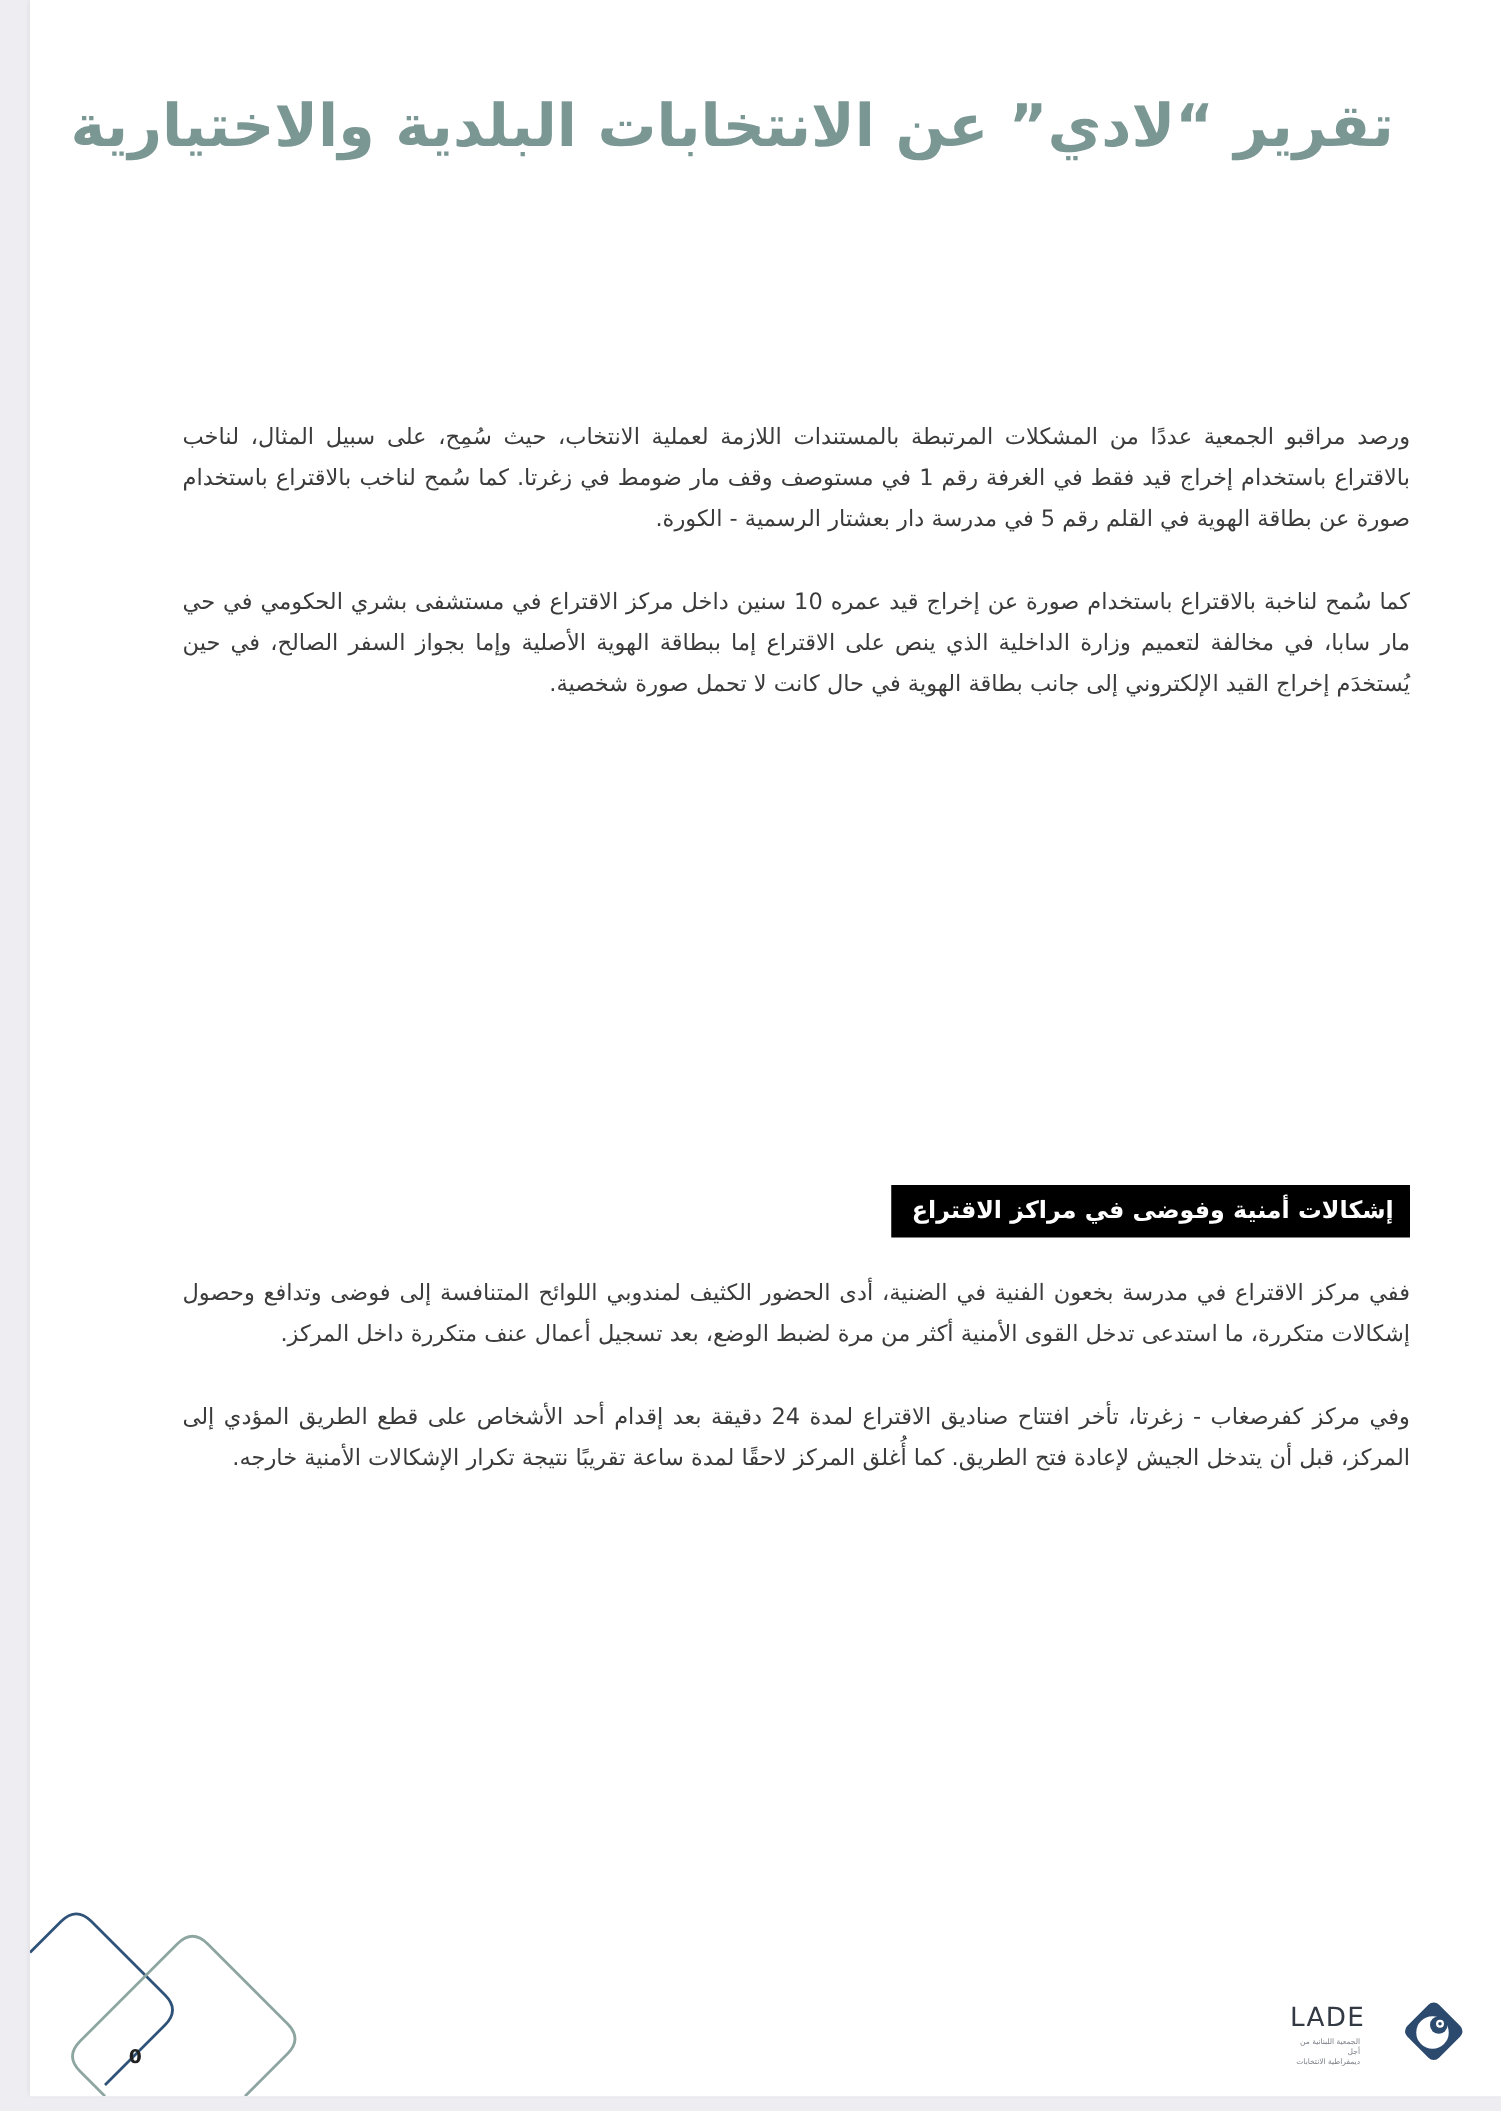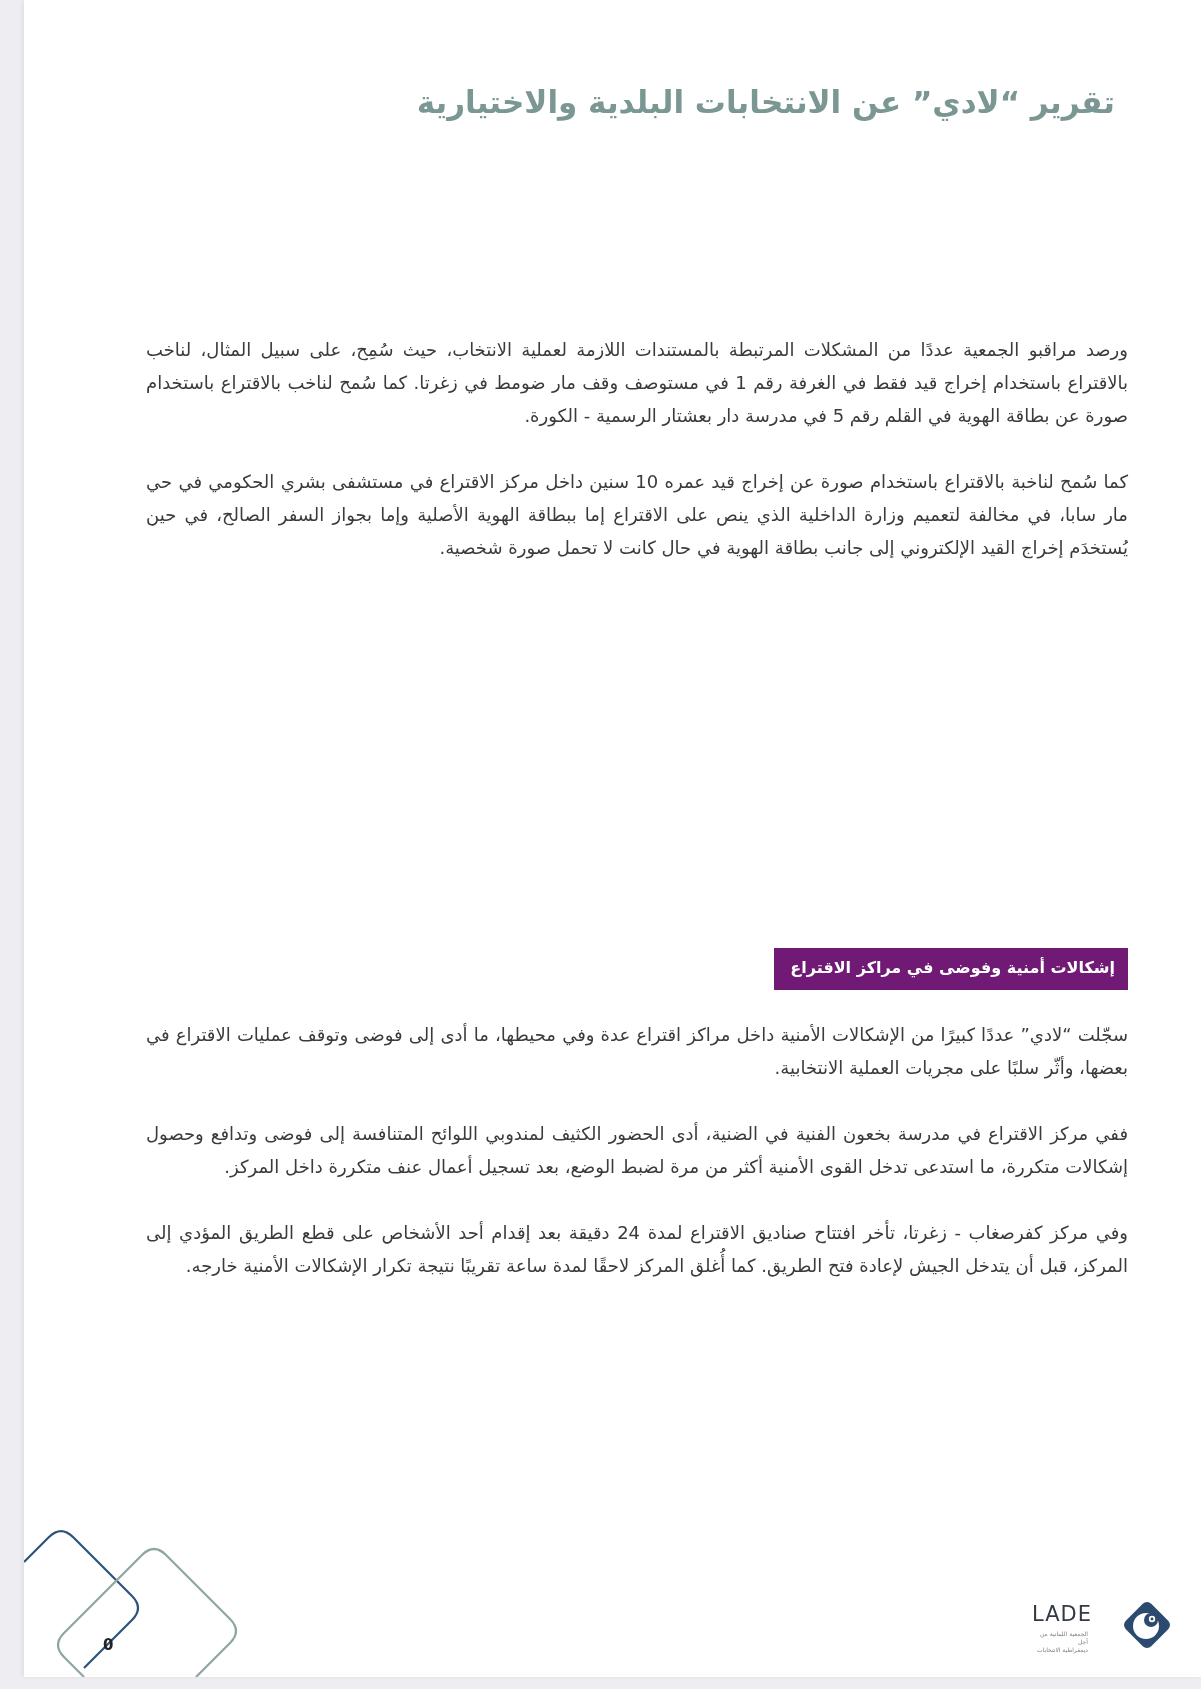--- a/index.html
+++ b/index.html
@@ -13,38 +13,38 @@
       position: absolute; left: 24px; top: 0; width: 1177px; height: 1677px;
       background: #ffffff;
       box-shadow: -2px 0 4px rgba(0,0,0,0.06);
       overflow: hidden;
     }
     .title {
       position: absolute; right: 86px; top: 72px; width: 1000px;
       direction: rtl; text-align: right;
       color: #7a9794;
       font-family: "DejaVu Sans", sans-serif;
-      font-weight: bold; font-size: 31px; line-height: 60px;
+      font-weight: bold; font-size: 47px; line-height: 60px;
       letter-spacing: -0.5px;
     }
     .title div { white-space: nowrap; }
     .body-text {
       position: absolute; right: 73px; width: 982px;
       direction: rtl; text-align: justify; text-align-last: right;
       color: #3b3b3b;
       font-family: "DejaVu Sans", sans-serif;
       font-size: 18px; line-height: 33px; margin-left: 11px;
     }
     .body-text p { margin: 0 0 33px 0; }
     .section-heading {
       position: absolute; right: 73px; top: 948px;
-      background: #701a75; color: #ffffff;
+      background: #000000; color: #ffffff;
       direction: rtl;
       font-family: "DejaVu Sans", sans-serif; font-weight: bold;
-      font-size: 16px; line-height: 40px; height: 42px;
+      font-size: 19px; line-height: 40px; height: 42px;
       padding: 0 13px 0 16px;
       white-space: nowrap;
     }
     .footer-deco { position: absolute; left: 0; bottom: 0; width: 240px; height: 160px; }
     .page-number {
       position: absolute; left: 79px; top: 1636px;
       font-family: "DejaVu Sans", sans-serif; font-weight: bold; font-size: 15px; color: #222;
     }
     .logo { position: absolute; left: 1008px; top: 1596px; width: 150px; height: 60px; }
     .logo-text {
@@ -69,21 +69,20 @@
   </div>
 
   <div class="body-text" style="top:333px;">
     <p>ورصد مراقبو الجمعية عددًا من المشكلات المرتبطة بالمستندات اللازمة لعملية الانتخاب، حيث سُمِح، على سبيل المثال، لناخب بالاقتراع باستخدام إخراج قيد فقط في الغرفة رقم 1 في مستوصف وقف مار ضومط في زغرتا. كما سُمح لناخب بالاقتراع باستخدام صورة عن بطاقة الهوية في القلم رقم 5 في مدرسة دار بعشتار الرسمية - الكورة.</p>
     <p>كما سُمح لناخبة بالاقتراع باستخدام صورة عن إخراج قيد عمره 10 سنين داخل مركز الاقتراع في مستشفى بشري الحكومي في حي مار سابا، في مخالفة لتعميم وزارة الداخلية الذي ينص على الاقتراع إما ببطاقة الهوية الأصلية وإما بجواز السفر الصالح، في حين يُستخدَم إخراج القيد الإلكتروني إلى جانب بطاقة الهوية في حال كانت لا تحمل صورة شخصية.</p>
   </div>
 
   <div class="section-heading">إشكالات أمنية وفوضى في مراكز الاقتراع</div>
 
   <div class="body-text" style="top:1018px;">
-    <p>سجّلت “لادي” عددًا كبيرًا من الإشكالات الأمنية داخل مراكز اقتراع عدة وفي محيطها، ما أدى إلى فوضى وتوقف عمليات الاقتراع في بعضها، وأثّر سلبًا على مجريات العملية الانتخابية.</p>
     <p>ففي مركز الاقتراع في مدرسة بخعون الفنية في الضنية، أدى الحضور الكثيف لمندوبي اللوائح المتنافسة إلى فوضى وتدافع وحصول إشكالات متكررة، ما استدعى تدخل القوى الأمنية أكثر من مرة لضبط الوضع، بعد تسجيل أعمال عنف متكررة داخل المركز.</p>
     <p>وفي مركز كفرصغاب - زغرتا، تأخر افتتاح صناديق الاقتراع لمدة 24 دقيقة بعد إقدام أحد الأشخاص على قطع الطريق المؤدي إلى المركز، قبل أن يتدخل الجيش لإعادة فتح الطريق. كما أُغلق المركز لاحقًا لمدة ساعة تقريبًا نتيجة تكرار الإشكالات الأمنية خارجه.</p>
   </div>
 
   <svg class="footer-deco" viewBox="0 0 240 160">
     <path d="M0 45 L25 20 Q37 8 49 20 L108 79 Q120 91 108 103 L80 131 L60 151" fill="none" stroke="#2f5378" stroke-width="2.2" stroke-linejoin="round"></path>
     <path d="M60 160 L54 154 L40 140 Q28 128 40 116 L118 38 Q130 26 142 38 L206 102 Q218 114 206 126 L184 148 L172 160" fill="none" stroke="#8ea6a2" stroke-width="2.2" stroke-linejoin="round"></path>
   </svg>
   <div class="page-number">0</div>
 

